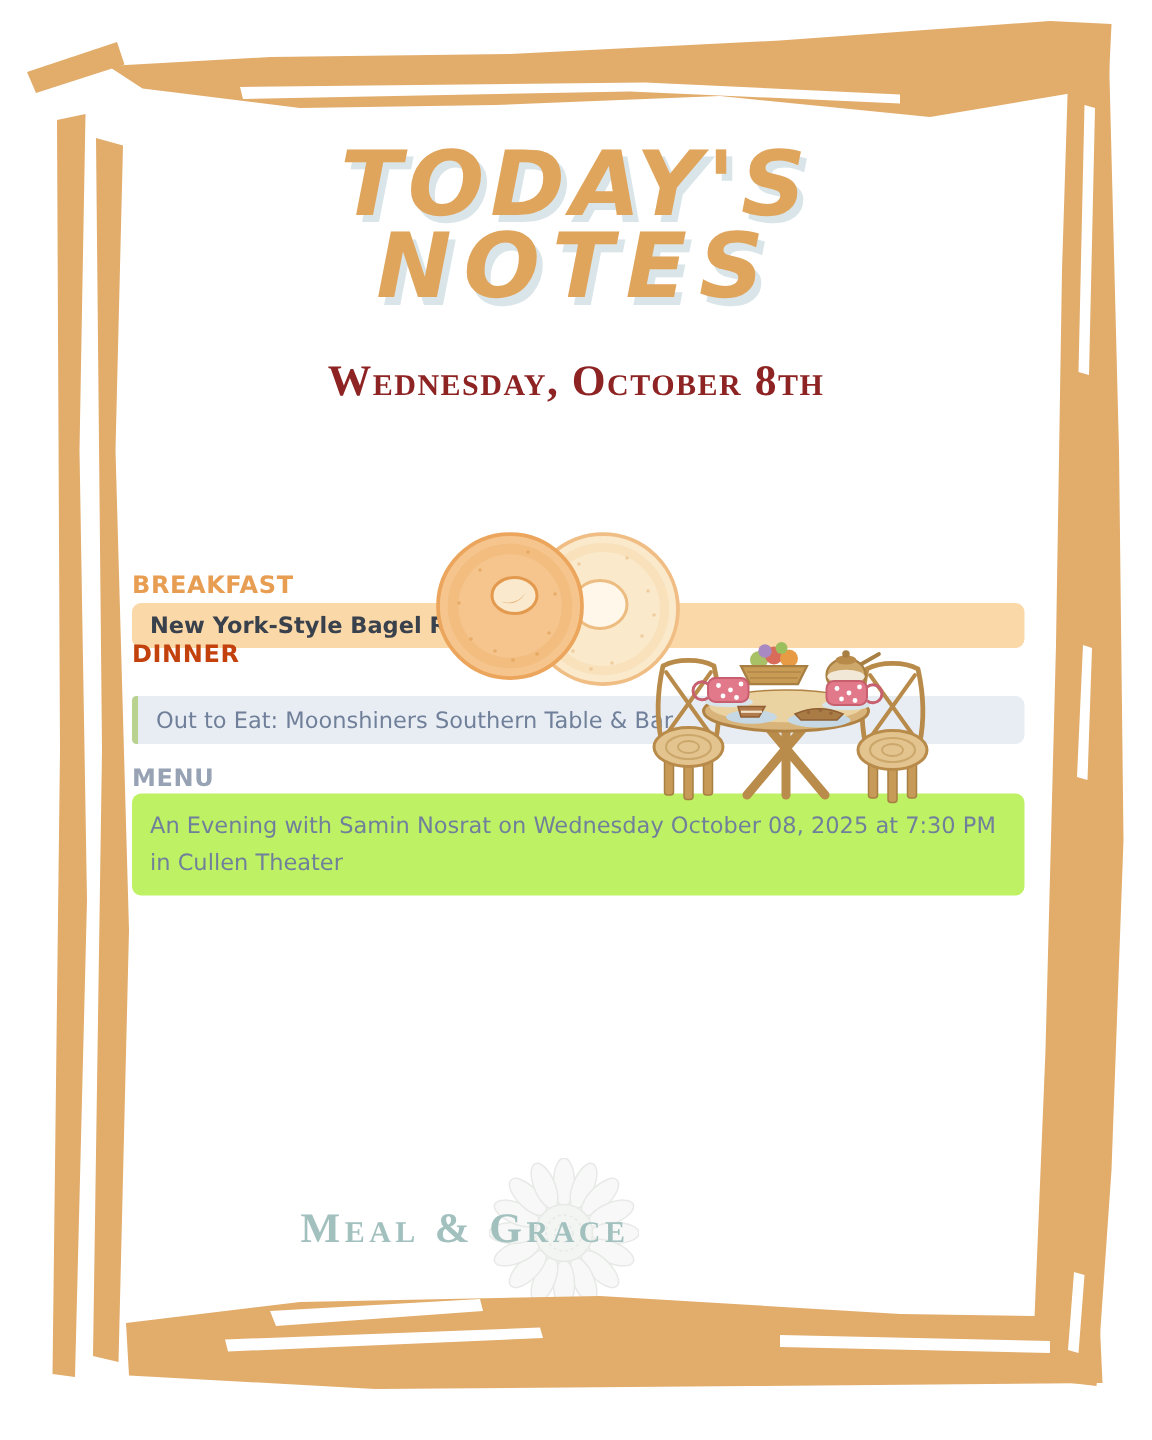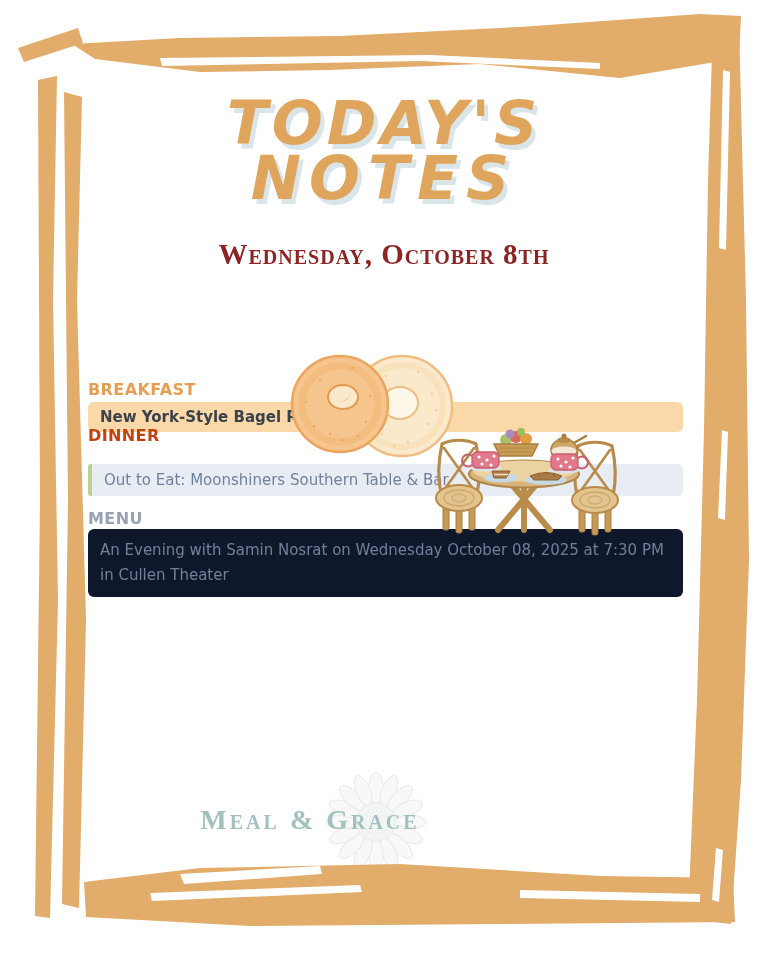--- a/index.html
+++ b/index.html
@@ -42,21 +42,21 @@
   }
   .row-breakfast{
     top:402px;height:30px;line-height:30px;background:#FBD8A7;
     color:#39414D;font-weight:bold;padding:0 12px;
   }
   .row-dinner{
     top:464px;height:32px;line-height:32px;background:#E8EDF3;
     border-left:4px solid #BAD290;border-radius:3px 6px 6px 3px;padding:0 12px;
   }
   .row-notes{
-    top:529px;background:#0f172a;padding:9px 12px;line-height:25px;min-height:36px;
+    top:529px;background:#bef264;padding:9px 12px;line-height:25px;min-height:36px;
   }
 
   
   .bagels{position:absolute;left:290px;top:346px;width:165px;height:118px;z-index:3;}
   .table-ill{position:absolute;left:424px;top:422px;width:202px;height:114px;z-index:3;}
 
   
   .footer{position:absolute;left:0;top:772px;width:768px;height:110px;z-index:2;text-align:center;}
   .sunflower{position:absolute;left:326px;top:0;width:100px;height:100px;opacity:.5;}
   .brand-text{

